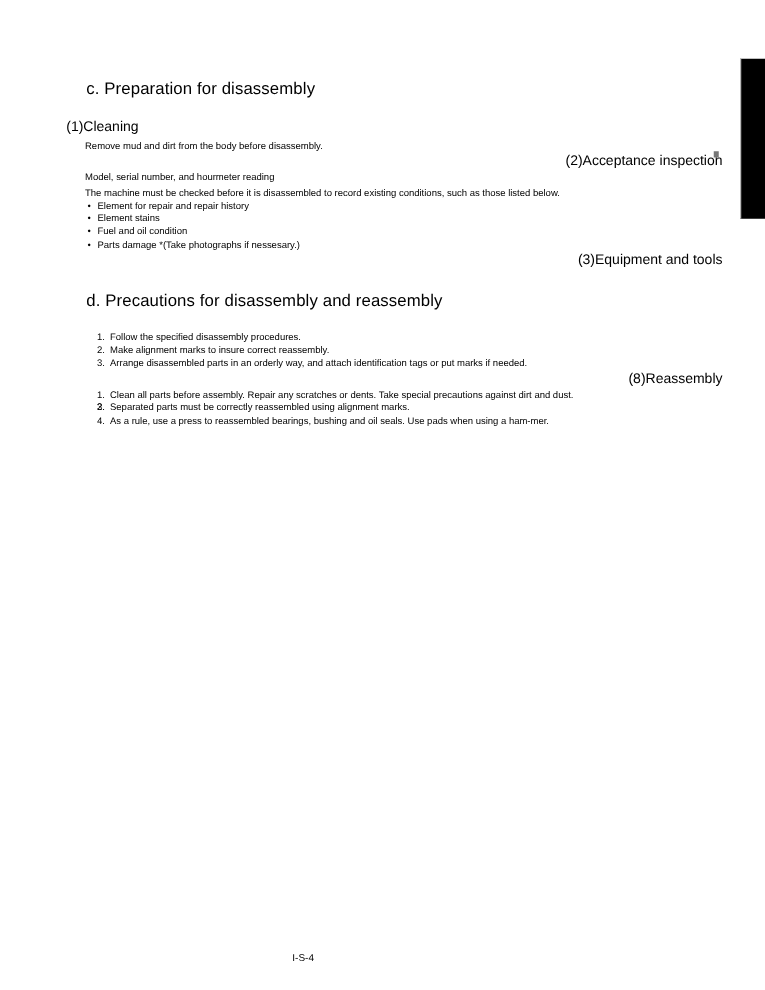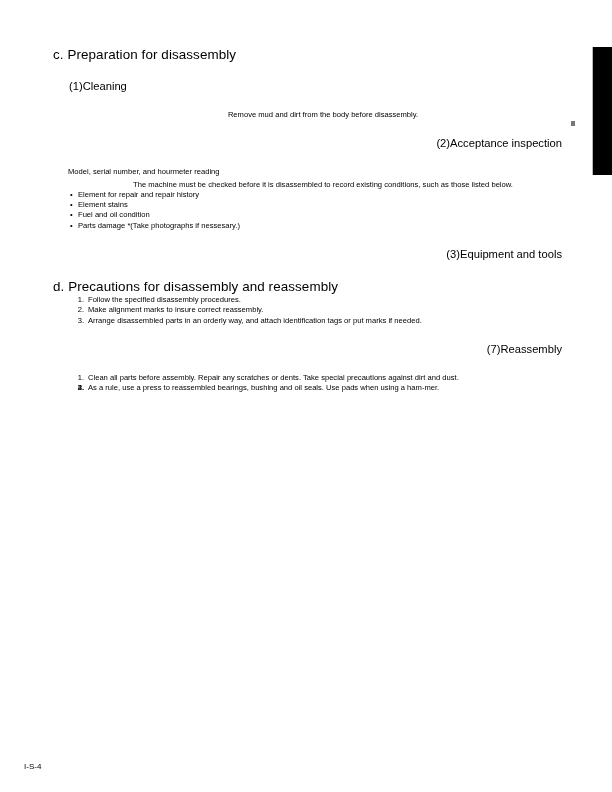--- a/index.html
+++ b/index.html
@@ -45,33 +45,33 @@
   .content {
     position: absolute;
     left: 53px;
     top: 46px;
     width: 525px;
   }
 
   h1.section-heading {
     font-size: 13.4px;
     font-weight: normal;
-    margin: 0;
+    margin: 16px;
     padding: 0;
     line-height: 17px;
     letter-spacing: 0.1px;
   }
   .section-d {
     margin-top: 21px;
   }
 
   h2.sub-heading {
     font-size: 11.2px;
     font-weight: normal;
-    margin: 16px;
+    margin: 0;
     padding: 0;
     line-height: 15px;
     white-space: pre;
   }
   .sub-gap {
     margin-top: 9px;
     text-align: right;
   }
 
   p.body-text {
@@ -79,21 +79,20 @@
     line-height: 10.3px;
     margin: 0;
     padding: 0 0 0 15px;
   }
   p.body-text.justify {
     text-align: justify;
     padding-right: 0px;
   }
   p.body-text.lead {
     margin-top: 2px;
-    text-align: center;
   }
 
   
   ul.bullet-list {
     list-style: none;
     margin: 0;
     padding: 0 0 0 17px;
   }
   ul.bullet-list li {
     font-size: 7.6px;
@@ -130,24 +129,23 @@
   .list-gap {
     margin-top: 1px;
   }
 
   
   .footer {
     position: absolute;
     left: 0;
     top: 761px;
     width: 485px;
-    text-align: left;
+    text-align: center;
     font-size: 8px;
     line-height: 11px;
-    padding-left: 24px;
   }
 </style>
 </head>
 <body>
 
 <div class="page">
 
   <div class="tab-marker"></div>
   <div class="scan-speck"></div>
 
@@ -192,31 +190,32 @@
       <li>
         <span class="num-label">2.</span>
         <span>Make alignment marks to insure correct reassembly.</span>
       </li>
       <li>
         <span class="num-label">3.</span>
         <span>Arrange disassembled parts in an orderly way, and attach identification tags or put marks if needed.</span>
       </li>
     </ol>
 
-    <h2 class="sub-heading sub-gap">(7)Reassembly</h2>
+    <h2 class="sub-heading sub-gap">(8)Reassembly</h2>
     <ol class="num-list list-gap">
       <li>
         <span class="num-label">1.</span>
         <span>Clean all parts before assembly. Repair any scratches or dents. Take special precautions against dirt and dust.</span>
       </li>
       <li>
         <span class="num-label">2.</span>
       </li>
       <li>
         <span class="num-label">3.</span>
+        <span>Separated parts must be correctly reassembled using alignment marks.</span>
       </li>
       <li>
         <span class="num-label">4.</span>
         <span>As a rule, use a press to reassembled bearings, bushing and oil seals. Use pads when using a ham-mer.</span>
       </li>
     </ol>
 
   </div>
 
   <div class="footer">I-S-4</div>

